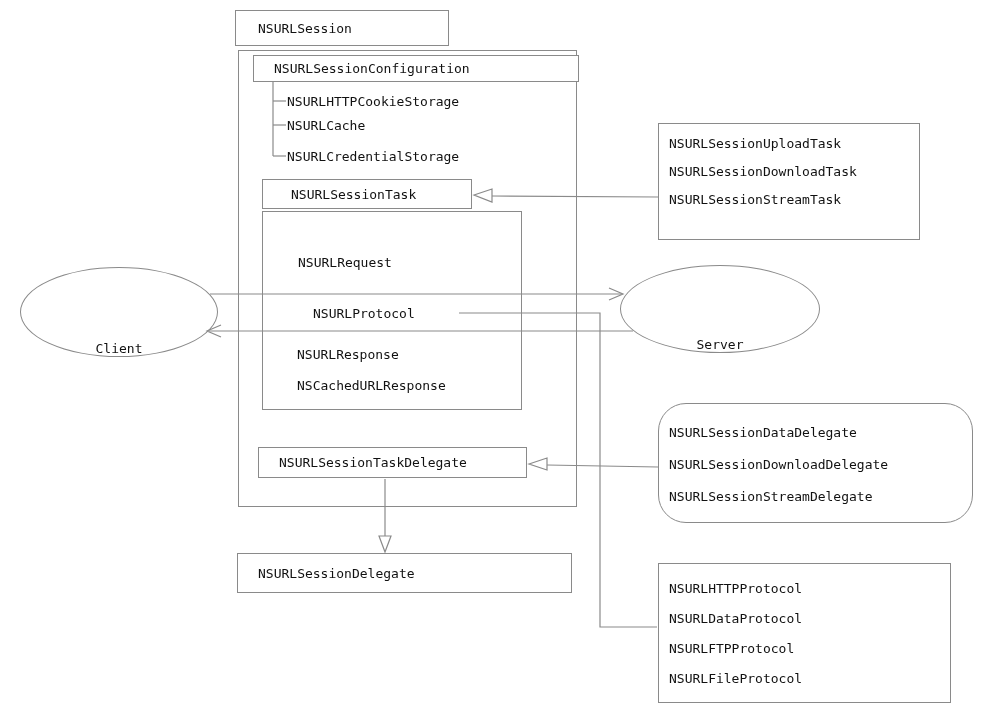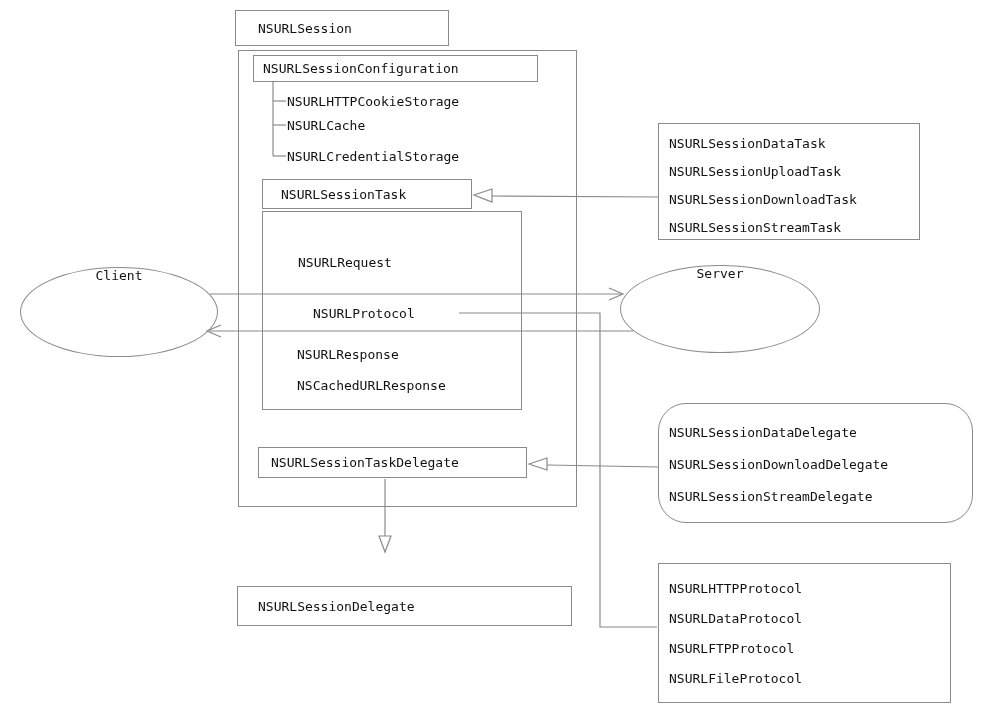--- a/index.html
+++ b/index.html
@@ -29,21 +29,21 @@
     align-items: center;
     white-space: nowrap;
   }
   .container-box { background: transparent; }
   .ellipse {
     position: absolute;
     border: 1px solid var(--line);
     border-radius: 50%;
     background: var(--bg);
     display: flex;
-    align-items: flex-start;
+    align-items: flex-end;
     justify-content: center;
     white-space: nowrap;
   }
   .float-label {
     position: absolute;
     transform: translateY(-50%);
     white-space: nowrap;
     line-height: 1;
   }
   .list-box { position: absolute; background: var(--bg); border: 1px solid var(--line); }
@@ -68,63 +68,62 @@
 <body>
 
 <div class="canvas">
 
   <div class="box container-box" style="left:238px; top:50px; width:339px; height:457px;"></div>
 
   <div class="box label-box" style="left:235px; top:10px; width:214px; height:36px; padding-left:22px;">
     <span>NSURLSession</span>
   </div>
 
-  <div class="box label-box" style="left:253px; top:55px; width:285px; height:27px; padding-left:9px;">
+  <div class="box label-box" style="left:253px; top:55px; width:326px; height:27px; padding-left:20px;">
     <span>NSURLSessionConfiguration</span>
   </div>
 
   <div class="float-label" style="left:287px; top:101px;">NSURLHTTPCookieStorage</div>
   <div class="float-label" style="left:287px; top:125px;">NSURLCache</div>
   <div class="float-label" style="left:287px; top:156px;">NSURLCredentialStorage</div>
 
-  <div class="box label-box" style="left:262px; top:179px; width:210px; height:30px; padding-left:18px;">
+  <div class="box label-box" style="left:262px; top:179px; width:210px; height:30px; padding-left:28px;">
     <span>NSURLSessionTask</span>
   </div>
 
   <div class="box container-box" style="left:262px; top:211px; width:260px; height:199px;"></div>
   <div class="float-label" style="left:298px; top:262px;">NSURLRequest</div>
   <div class="float-label" style="left:313px; top:313px;">NSURLProtocol</div>
   <div class="float-label" style="left:297px; top:354px;">NSURLResponse</div>
   <div class="float-label" style="left:297px; top:385px;">NSCachedURLResponse</div>
 
   <div class="ellipse" style="left:20px; top:267px; width:198px; height:90px;">
     <span>Client</span>
   </div>
   <div class="ellipse" style="left:620px; top:265px; width:200px; height:88px;">
     <span>Server</span>
   </div>
 
   <div class="list-box tasks-list" style="left:658px; top:123px; width:262px; height:117px;">
-    <div class="item">NSURLSessionDataTask</div>
     <div class="item">NSURLSessionUploadTask</div>
     <div class="item">NSURLSessionDownloadTask</div>
     <div class="item">NSURLSessionStreamTask</div>
   </div>
 
-  <div class="box label-box" style="left:258px; top:447px; width:269px; height:31px; padding-left:12px;">
+  <div class="box label-box" style="left:258px; top:447px; width:269px; height:31px; padding-left:20px;">
     <span>NSURLSessionTaskDelegate</span>
   </div>
 
   <div class="list-box delegates-list" style="left:658px; top:403px; width:315px; height:120px;">
     <div class="item">NSURLSessionDataDelegate</div>
     <div class="item">NSURLSessionDownloadDelegate</div>
     <div class="item">NSURLSessionStreamDelegate</div>
   </div>
 
-  <div class="box label-box" style="left:237px; top:553px; width:335px; height:40px; padding-left:20px;margin-top:33px;">
+  <div class="box label-box" style="left:237px; top:553px; width:335px; height:40px; padding-left:20px;">
     <span>NSURLSessionDelegate</span>
   </div>
 
   <div class="list-box protocols-list" style="left:658px; top:563px; width:293px; height:140px;">
     <div class="item">NSURLHTTPProtocol</div>
     <div class="item">NSURLDataProtocol</div>
     <div class="item">NSURLFTPProtocol</div>
     <div class="item">NSURLFileProtocol</div>
   </div>
 

